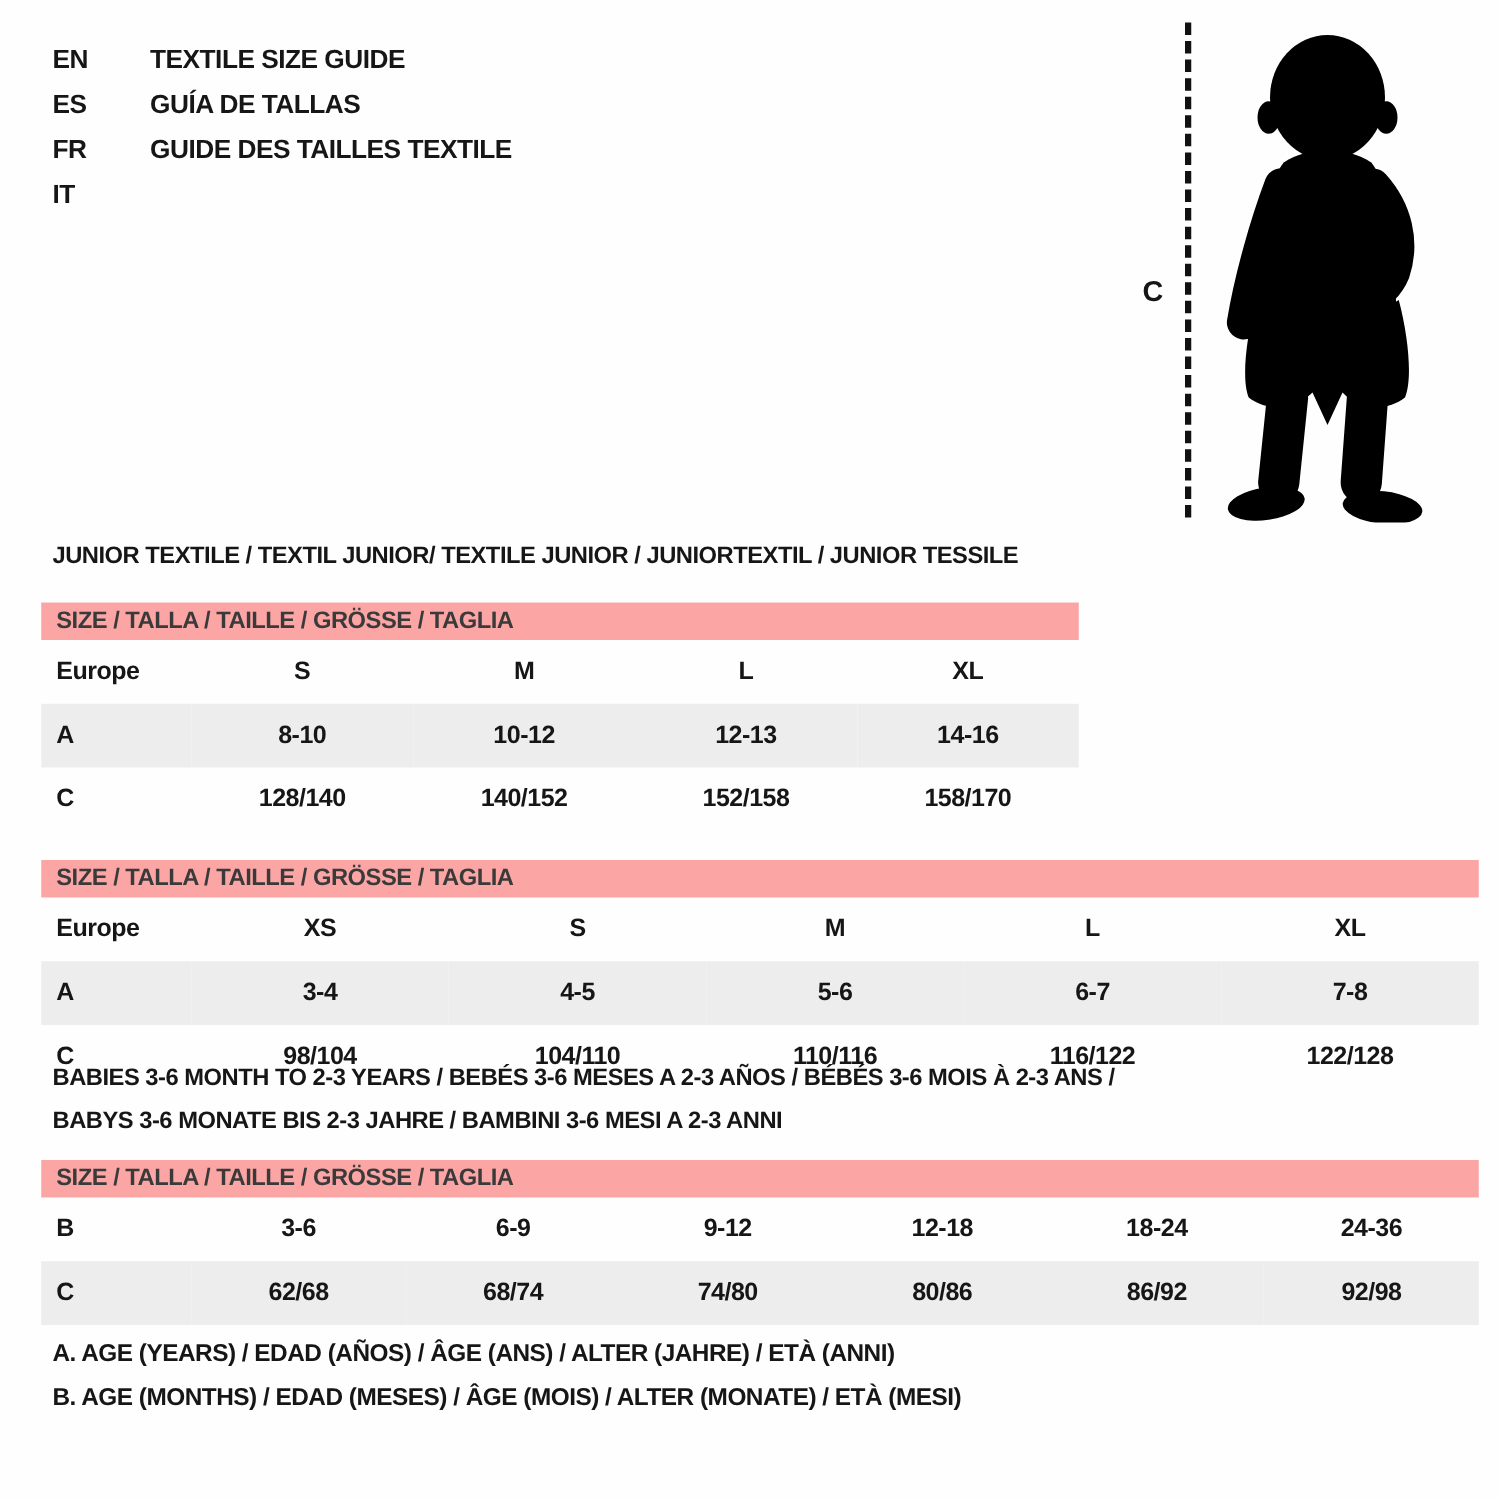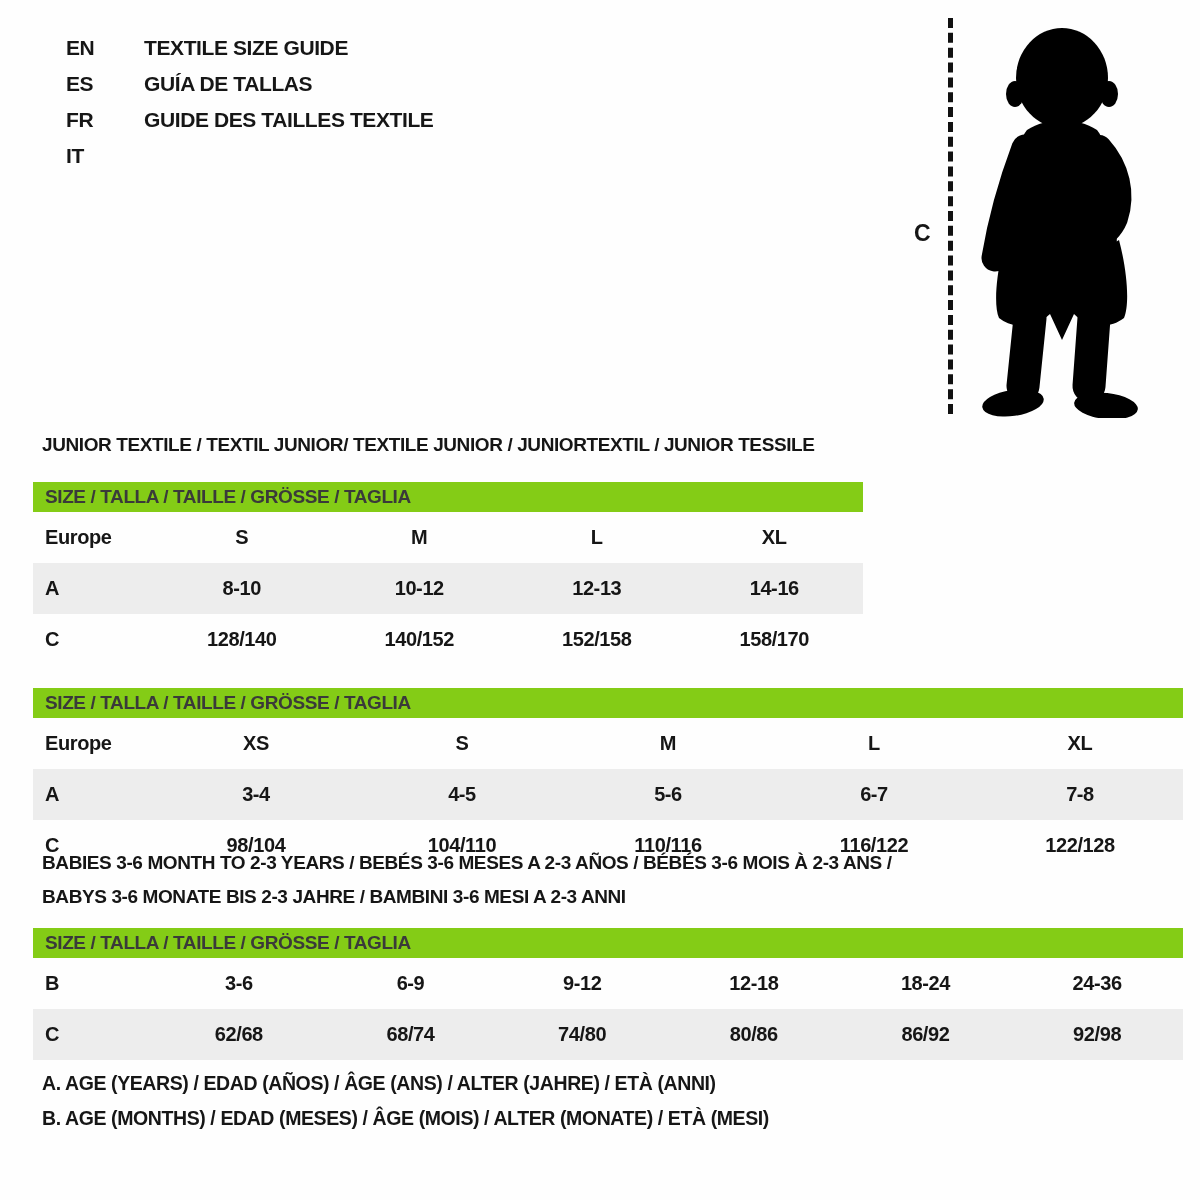--- a/index.html
+++ b/index.html
@@ -5,21 +5,21 @@
   * { margin:0; padding:0; box-sizing:border-box; }
   html,body { background:#fff; }
   body { font-family:"Liberation Sans","DejaVu Sans",sans-serif; color:#161616; }
 
   .page {
     position:relative; width:1200px; height:1200px;
     background:#fefefe; overflow:hidden;
   }
 
   
-  .lang-block { position:absolute; top:30px; left:42px;margin-left:24px; }
+  .lang-block { position:absolute; top:30px; left:42px; }
   .lang-row { display:flex; height:36px; align-items:center; }
   .lang-code {
     width:78px; font-size:21px; font-weight:700; letter-spacing:-0.4px;
   }
   .lang-label { font-size:21px; font-weight:700; letter-spacing:-0.4px;text-align:center; }
 
   
   .figure-area { position:absolute; top:0; left:880px; width:300px; height:430px; }
   .measure-line {
     position:absolute; left:68px; top:18px; height:396px; width:0;
@@ -34,21 +34,21 @@
   
   .section-title {
     position:absolute; left:42px;
     font-size:19px; font-weight:700; letter-spacing:-0.4px; white-space:nowrap;
   }
   .section-title sub { font-size:13px; vertical-align:-3px; }
 
   
   .size-table { position:absolute; left:33px; }
   .size-bar {
-    height:30px; line-height:30px; background:#84cc16; color:#3a3a3a;
+    height:30px; line-height:30px; background:#fca5a5; color:#3a3a3a;
     font-size:19px; font-weight:700; letter-spacing:-0.4px; padding-left:12px;
   }
   .size-table table {
     width:100%; border-collapse:collapse; table-layout:fixed;
   }
   .size-table td {
     height:51px; font-size:20px; font-weight:700; letter-spacing:-0.4px;
     text-align:center; vertical-align:middle;
   }
   .size-table td.lbl { text-align:left; padding-left:12px; }

